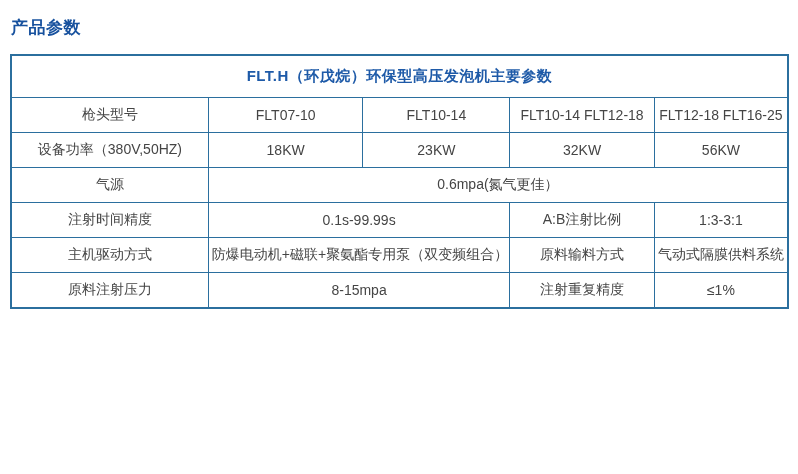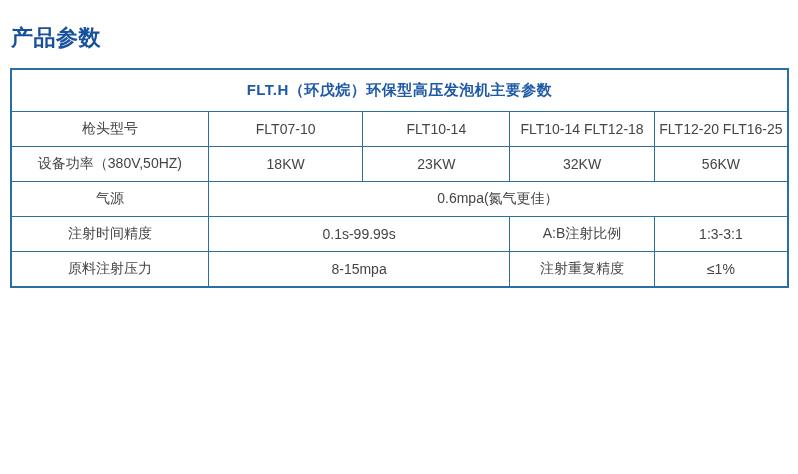--- a/index.html
+++ b/index.html
@@ -9,24 +9,24 @@
     width: 798px;
     height: 474px;
     overflow: hidden;
     font-family: "Liberation Sans", "DejaVu Sans", sans-serif;
   }
   .page {
     padding: 4px 10px 0 10px;
     box-sizing: border-box;
   }
   .page-title {
-    font-size: 22px;
+    font-size: 17px;
     font-weight: bold;
     color: var(--title-color, #17519e);
-    margin: 19px 0 15px 1px;
+    margin: 12px 0 15px 1px;
     letter-spacing: 0.5px;
   }
   table.params {
     border-collapse: collapse;
     width: 779px;
     table-layout: fixed;
     border: 2px solid var(--border-color, #2b6f9e);
   }
   table.params th, table.params td {
     border: 1px solid var(--border-color, #2b6f9e);
@@ -68,40 +68,46 @@
       <tr>
         <th class="table-title" colspan="5">FLT.H（环戊烷）环保型高压发泡机主要参数</th>
       </tr>
     </thead>
     <tbody>
         <tr>
           <td colspan="1">枪头型号</td>
           <td colspan="1">FLT07-10</td>
           <td colspan="1">FLT10-14</td>
           <td colspan="1">FLT10-14 FLT12-18</td>
-          <td colspan="1">FLT12-20 FLT16-25</td>
+          <td colspan="1">FLT12-18 FLT16-25</td>
         </tr>
         <tr>
           <td colspan="1">设备功率（380V,50HZ)</td>
           <td colspan="1">18KW</td>
           <td colspan="1">23KW</td>
           <td colspan="1">32KW</td>
           <td colspan="1">56KW</td>
         </tr>
         <tr>
           <td colspan="1">气源</td>
           <td colspan="4">0.6mpa(氮气更佳）</td>
         </tr>
         <tr>
           <td colspan="1">注射时间精度</td>
           <td colspan="2">0.1s-99.99s</td>
           <td colspan="1">A:B注射比例</td>
           <td colspan="1">1:3-3:1</td>
         </tr>
         <tr>
+          <td colspan="1">主机驱动方式</td>
+          <td colspan="2">防爆电动机+磁联+聚氨酯专用泵（双变频组合）</td>
+          <td colspan="1">原料输料方式</td>
+          <td colspan="1">气动式隔膜供料系统</td>
+        </tr>
+        <tr>
           <td colspan="1">原料注射压力</td>
           <td colspan="2">8-15mpa</td>
           <td colspan="1">注射重复精度</td>
           <td colspan="1">≤1%</td>
         </tr>
       </tbody>
   </table>
 </div>
 
 </body></html>

